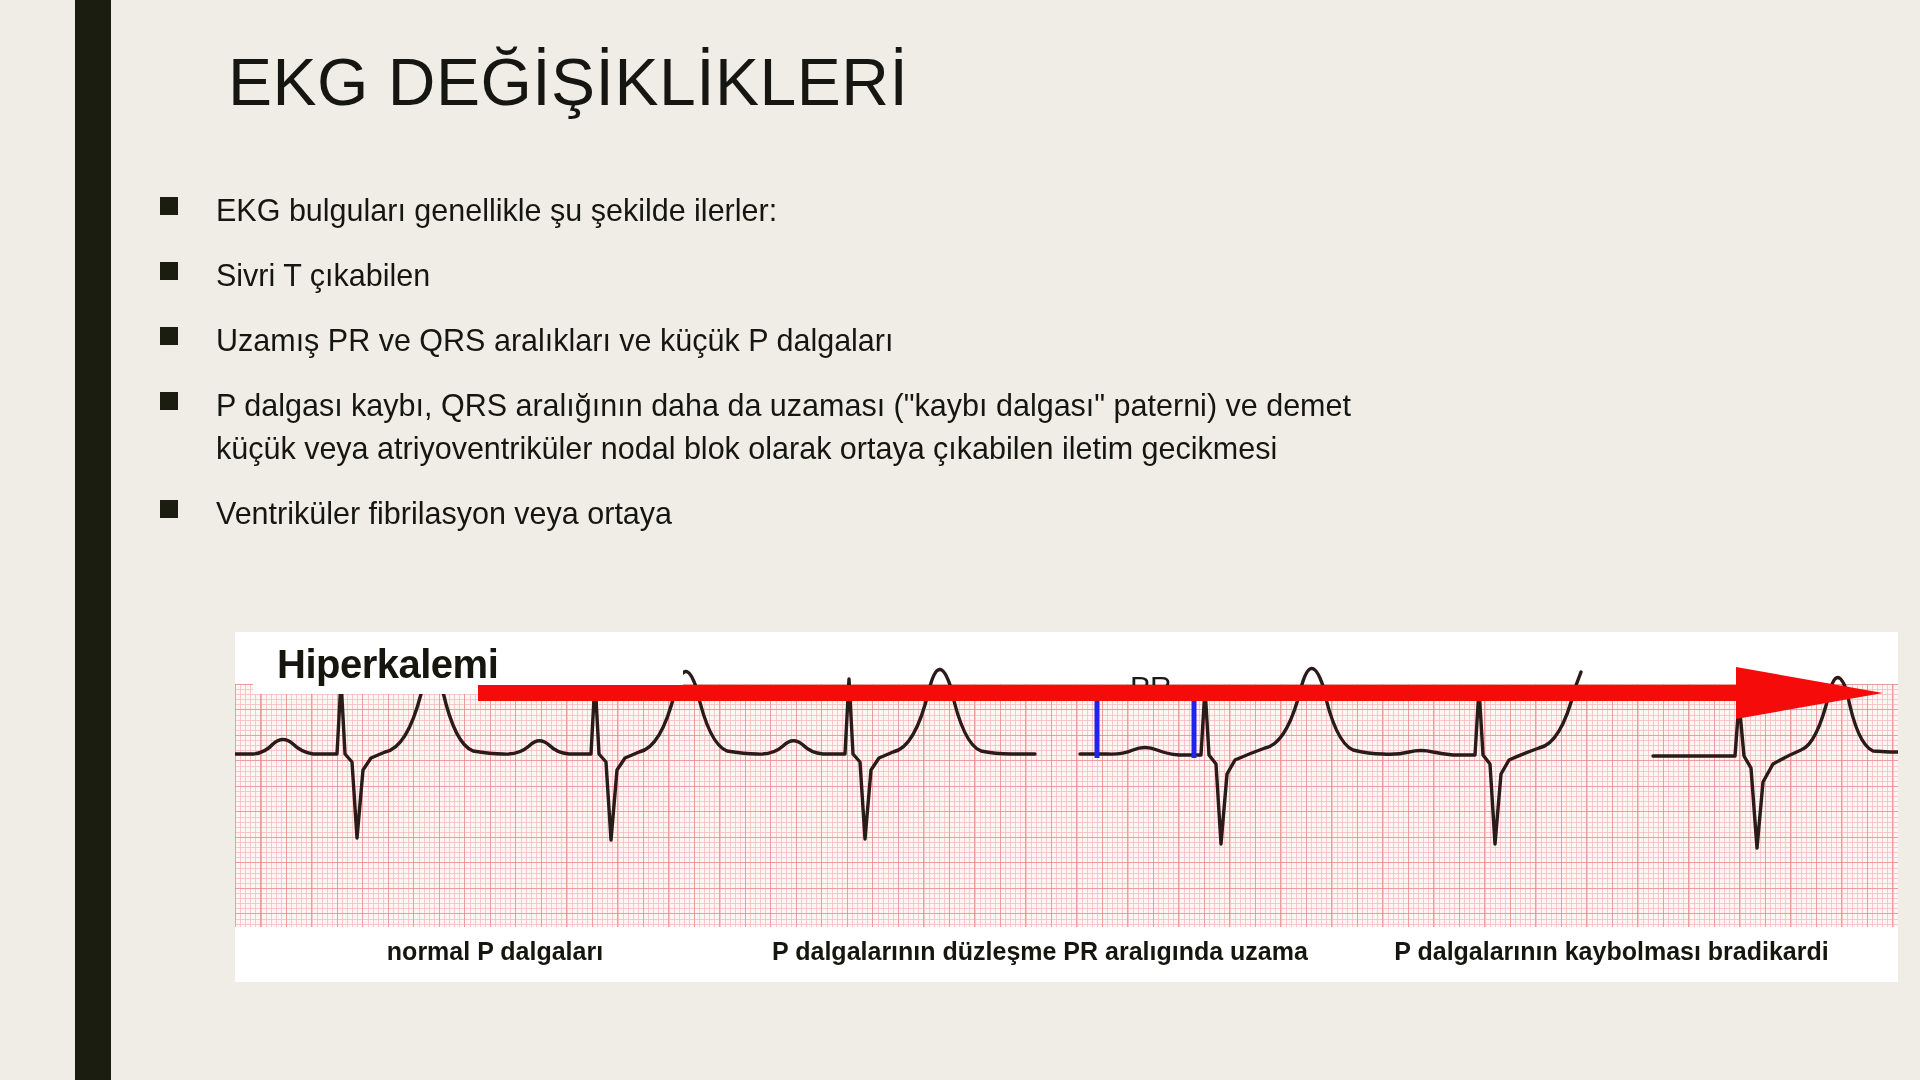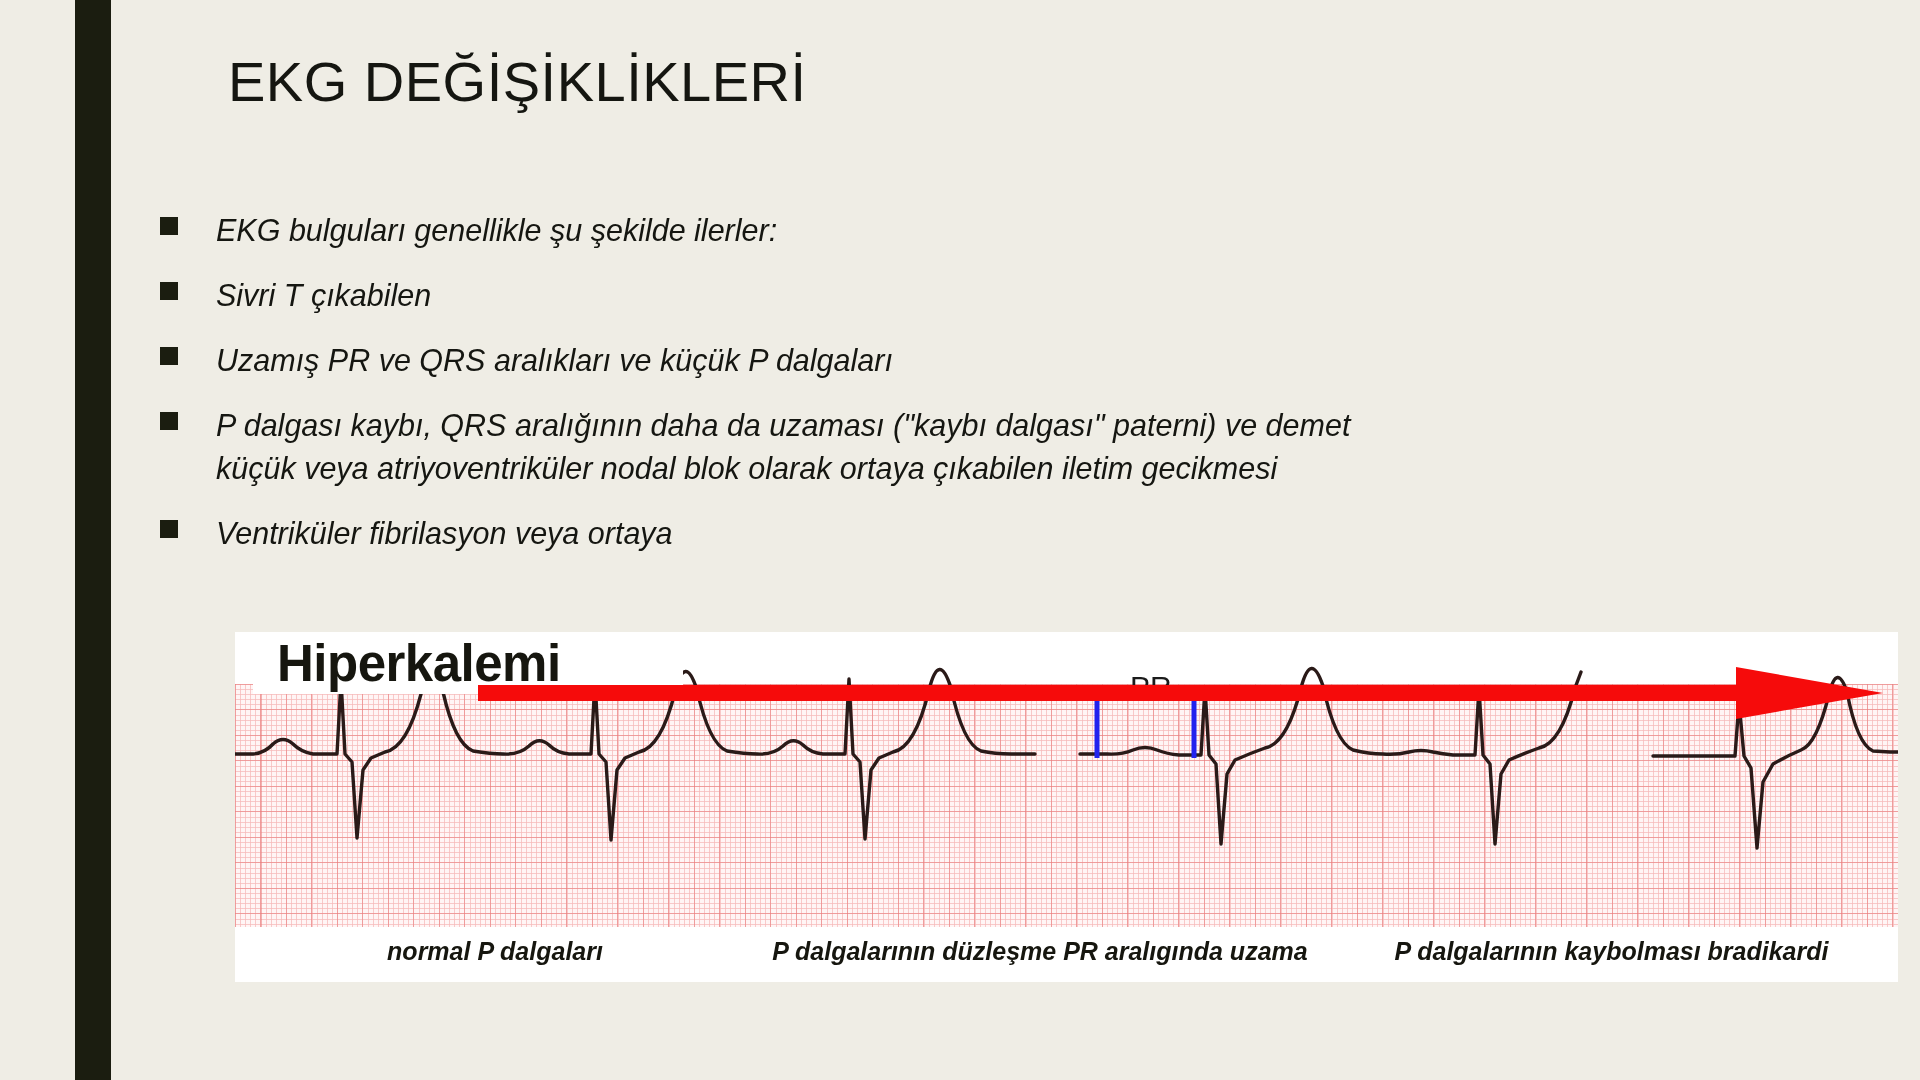--- a/index.html
+++ b/index.html
@@ -28,35 +28,34 @@
     top: 0;
     width: 36px;
     height: 1080px;
     background: #1B1D10;
   }
   
   #title {
     position: absolute;
     left: 228px;
     top: 42px;
-    font-size: 56px;
+    font-size: 66px;
     line-height: 80px;
     font-weight: 400;
     color: #151611;
     letter-spacing: 0.5px;
     white-space: nowrap;
     font-family: "Liberation Sans", sans-serif;
   }
   
   #bullets {
     position: absolute;
     left: 160px;
-    top: 209px;
+    top: 189px;
     width: 1560px;
-    font-style: italic;
   }
   .bullet-row {
     display: flex;
     align-items: flex-start;
     margin-bottom: 22px;
   }
   .bullet-marker {
     flex: 0 0 auto;
     width: 18px;
     height: 18px;
@@ -104,21 +103,21 @@
     top: 0px;
     width: 430px;
     height: 62px;
     background: #FFFFFF;
     z-index: 4;
   }
   #hiperkalemi-label {
     position: absolute;
     left: 42px;
     top: 4px;
-    font-size: 51px;
+    font-size: 40px;
     line-height: 56px;
     font-weight: bold;
     color: #16160F;
     font-family: "Liberation Sans", sans-serif;
     letter-spacing: -0.5px;
     white-space: nowrap;
     z-index: 5;
   }
   
   #ecg-arrow {
@@ -131,21 +130,20 @@
   }
   
   #ecg-captions {
     position: absolute;
     left: 0;
     top: 295px;
     width: 1663px;
     height: 55px;
     background: #FFFFFF;
     z-index: 3;
-    font-style: italic;
   }
   .ecg-caption {
     position: absolute;
     top: 6px;
     font-size: 25px;
     line-height: 36px;
     font-weight: bold;
     color: #16160F;
     font-family: "Liberation Sans", sans-serif;
     white-space: nowrap;

